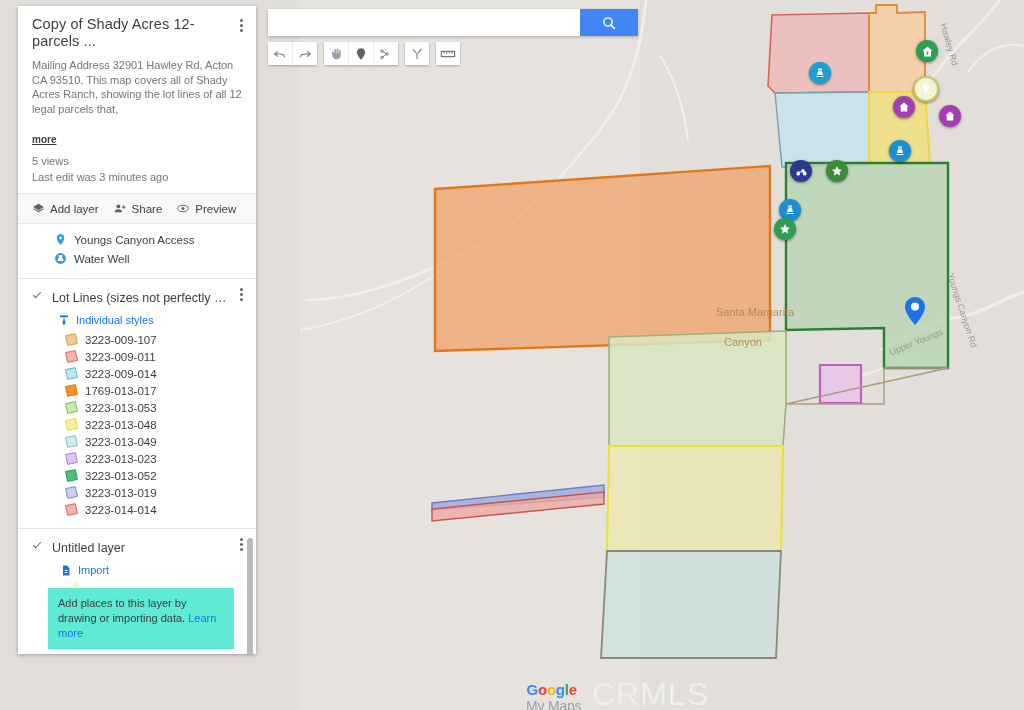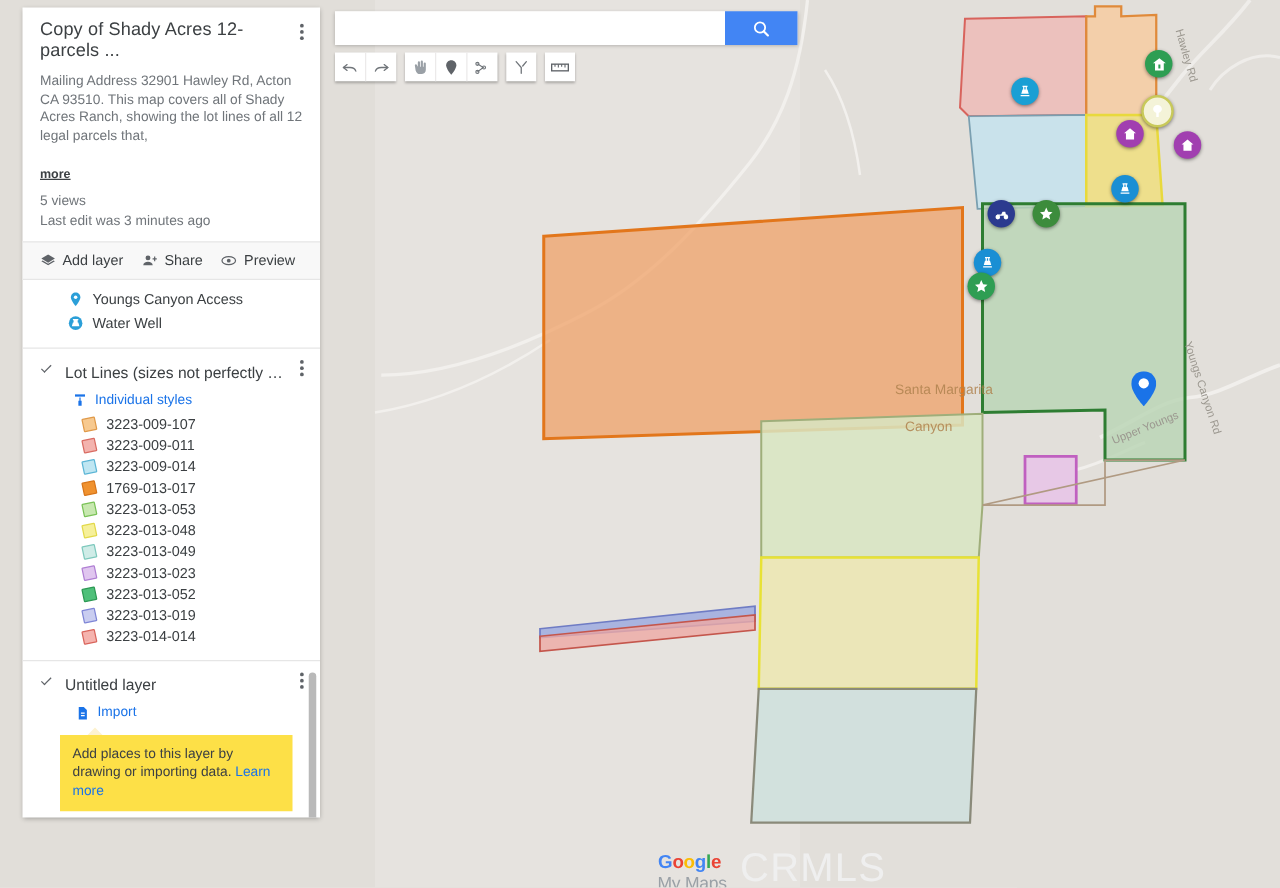--- a/index.html
+++ b/index.html
@@ -74,21 +74,21 @@
     transform:rotate(-45deg);
   }
   .ind-styles{display:flex;gap:6px;padding:5px 0 5px 40px;font-size:11px;color:#1a73e8;}
   .parcel-row{display:flex;align-items:center;gap:8px;padding:2.5px 0 2.5px 48px;font-size:11.5px;color:#3c4043;}
   .swatch{
     width:11px;height:11px;flex:0 0 11px;box-sizing:border-box;
     transform:rotate(-12deg);border-radius:1px;
   }
   .import-row{display:flex;align-items:flex-start;gap:6px;padding:5px 0 5px 42px;font-size:11px;color:#1a73e8;}
   .tip{
-    margin:6px 10px 2px 30px;background:#fde047;color:#3c4043;
+    margin:6px 10px 2px 30px;background:#5eead4;color:#3c4043;
     font-size:11px;line-height:15px;padding:8px 10px;position:relative;
     width:186px;box-sizing:border-box;
   }
   .tip:before{
     content:"";position:absolute;top:-6px;left:22px;
     border-left:6px solid transparent;border-right:6px solid transparent;
     border-bottom:6px solid #fdf2cf;
   }
   .tip a{color:#1a73e8;text-decoration:none;}
   .sb-scrollbar{

